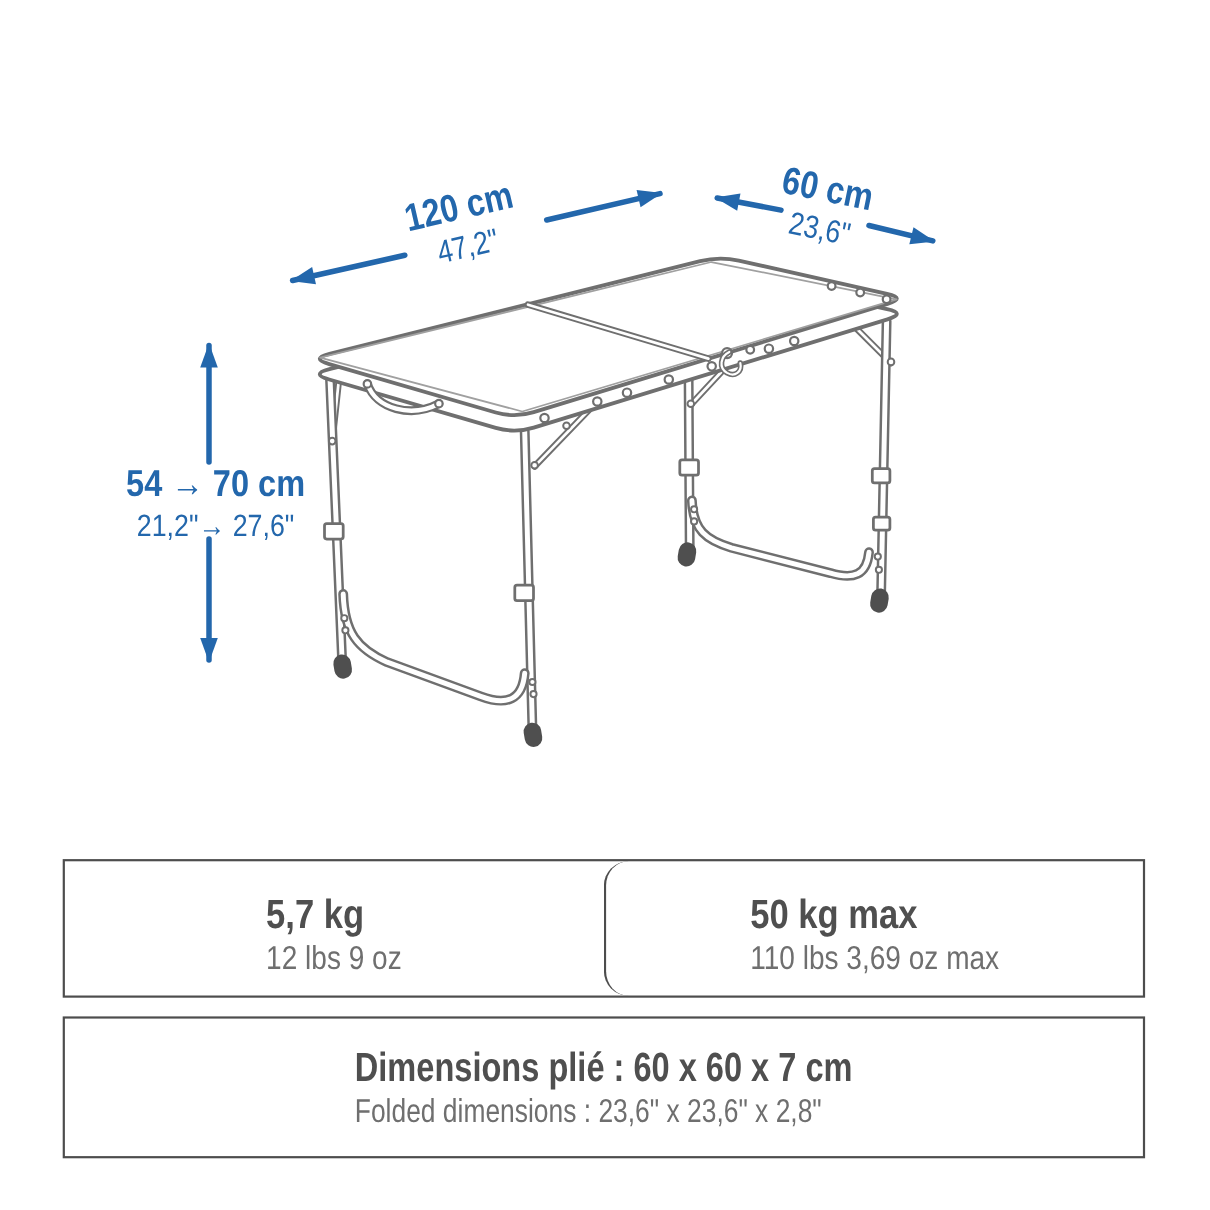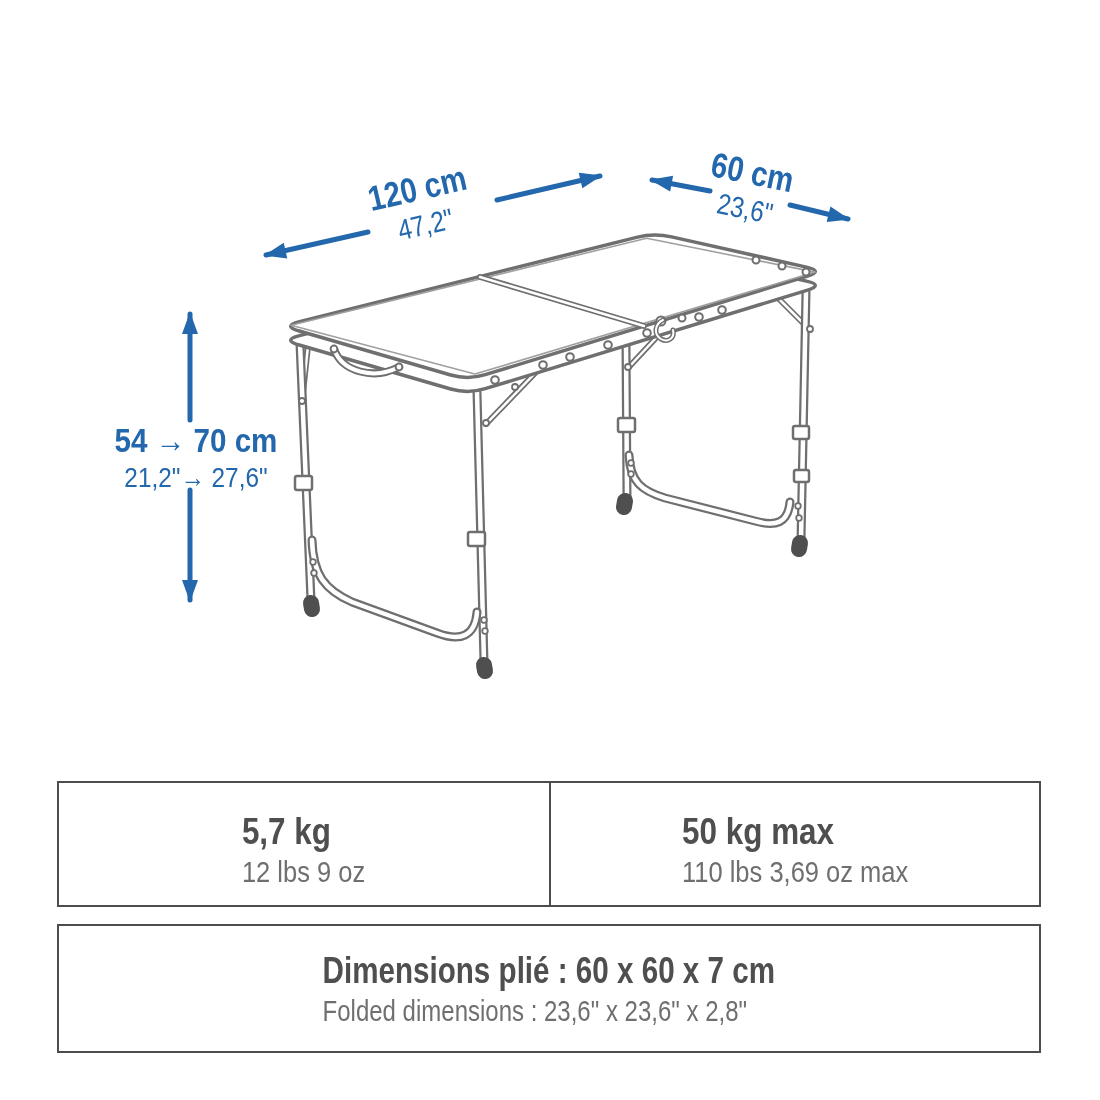--- a/index.html
+++ b/index.html
@@ -37,21 +37,21 @@
   #dim-height .metric{font-size:34px;}
   #dim-height .imperial{font-size:28px;margin-top:4px;}
 
   
   .spec-table{position:absolute;left:57px;top:781px;width:984px;}
   .spec-row{border:2px solid #4d4d4d;background:#ffffff;box-sizing:border-box;display:flex;}
   .spec-row-top{height:126px;}
   .spec-row-top .spec-cell{
     flex:1 1 50%;display:flex;align-items:center;justify-content:center;padding-top:10px;box-sizing:border-box;
   }
-  .spec-row-top .spec-cell + .spec-cell{border-left:2px solid #4d4d4d;}
+  .spec-row-top .spec-cell + .spec-cell{border-left:2px solid #4d4d4d;border-radius:22px;}
   .spec-row-bottom{height:129px;margin-top:17px;display:flex;align-items:center;justify-content:center;}
   .spec-inner{text-align:left;transform:scaleX(.85);transform-origin:center;}
   .spec-row-bottom .spec-inner{transform:scaleX(.8);}
   .spec-primary{font-size:37px;font-weight:bold;color:#4f4f4f;line-height:1.25;}
   .spec-secondary{font-size:30px;font-weight:normal;color:#6f6f6f;line-height:1.15;}
 </style>
 </head>
 <body>
 
 <div class="stage">

